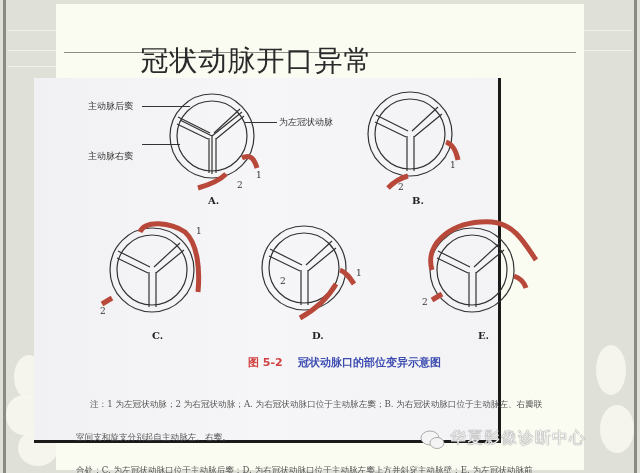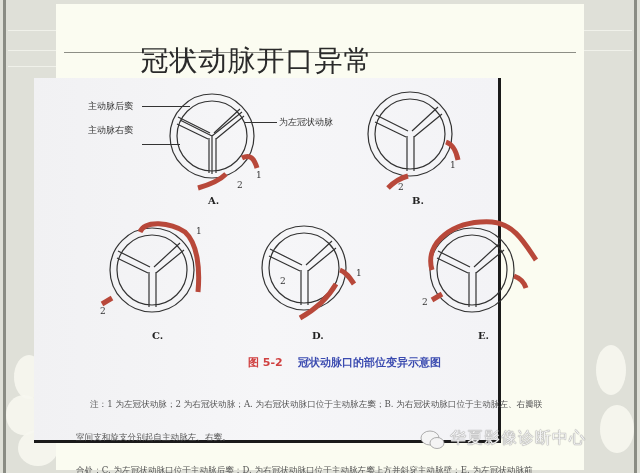--- a/index.html
+++ b/index.html
@@ -80,21 +80,21 @@
     <path d="M52 48 L52 86 M52 48 L20 32 M52 48 L82 24"></path>
     <path d="M56 50 L56 85 M49 50 L49 85 M50 45 L18 29 M54 45 L80 21 M56 51 L84 28 M48 51 L17 36"></path>
   </g>
   <path d="M82 70 C90 66 94 70 97 80" stroke="#b8483a" stroke-width="5" fill="none"></path>
   <path d="M66 86 C60 92 52 96 38 100" stroke="#b8483a" stroke-width="5" fill="none"></path>
   <text x="96" y="90" font-size="9" font-family="DejaVu Serif, serif" fill="#333">1</text>
   <text x="77" y="100" font-size="9" font-family="DejaVu Serif, serif" fill="#333">2</text>
 </svg>
 <span class="label" style="left:88px;top:100px;">主动脉后窦</span>
 <div class="leader" style="left:142px;top:106px;width:48px;"></div>
-<span class="label" style="left:88px;top:124px;">主动脉右窦</span>
+<span class="label" style="left:88px;top:150px;">主动脉右窦</span>
 <div class="leader" style="left:142px;top:144px;width:38px;"></div>
 <span class="label" style="left:279px;top:116px;">为左冠状动脉</span>
 <div class="leader" style="left:245px;top:122px;width:32px;"></div>
 <span class="panel-label" style="left:208px;top:195px;">A.</span>
 
 <svg class="figure" style="left:360px;top:86px;" width="110" height="105" viewBox="0 0 110 105">
   <g fill="none" stroke="#333" stroke-width="1.2">
     <circle cx="50" cy="48" r="42"></circle>
     <circle cx="50" cy="48" r="35"></circle>
     <path d="M54 50 L54 85 M47 50 L47 85 M48 45 L16 29 M52 45 L78 21 M54 51 L82 28 M46 51 L15 36"></path>

